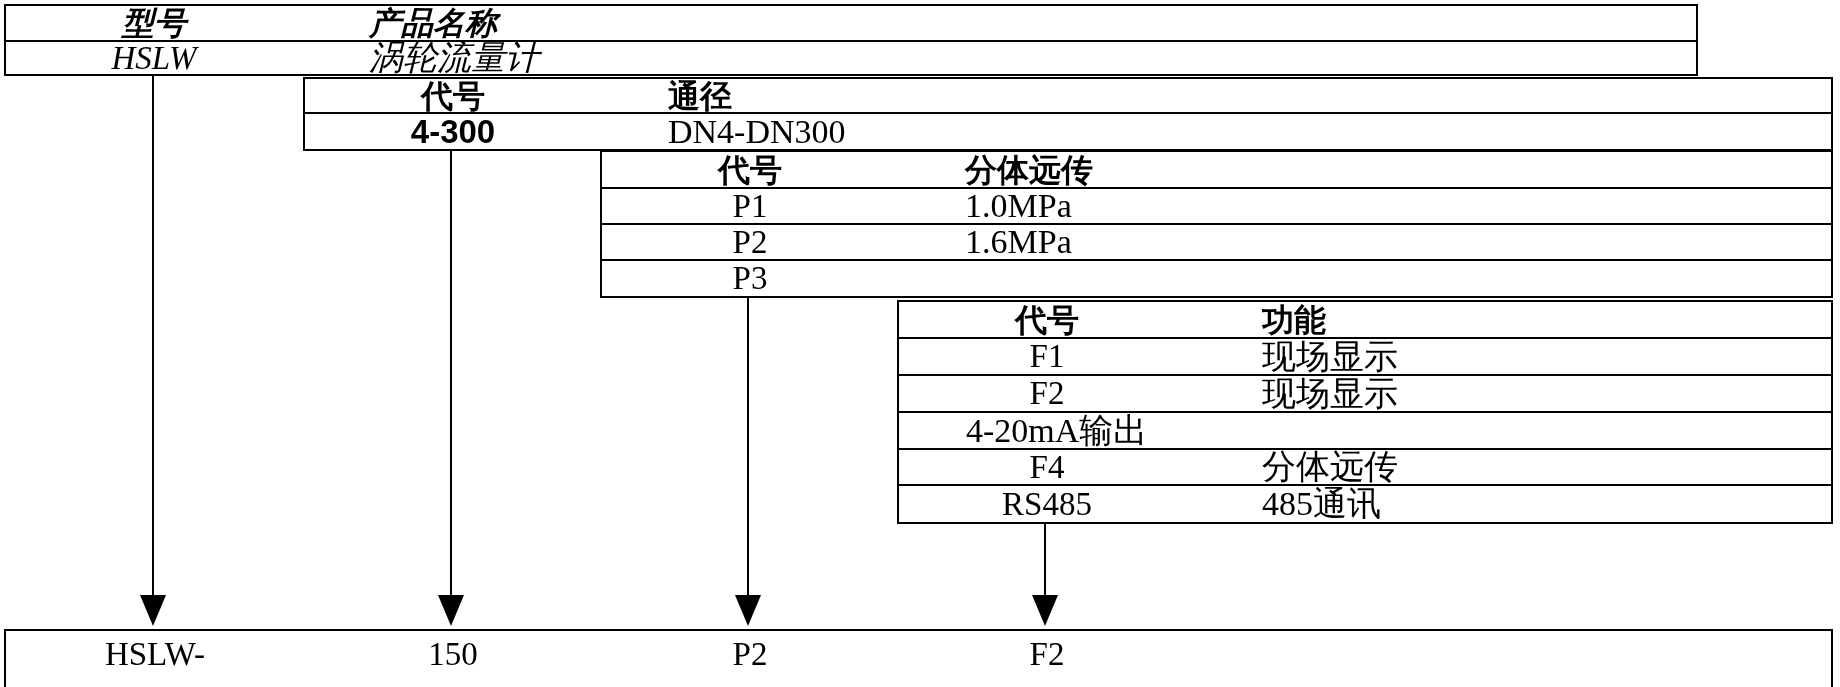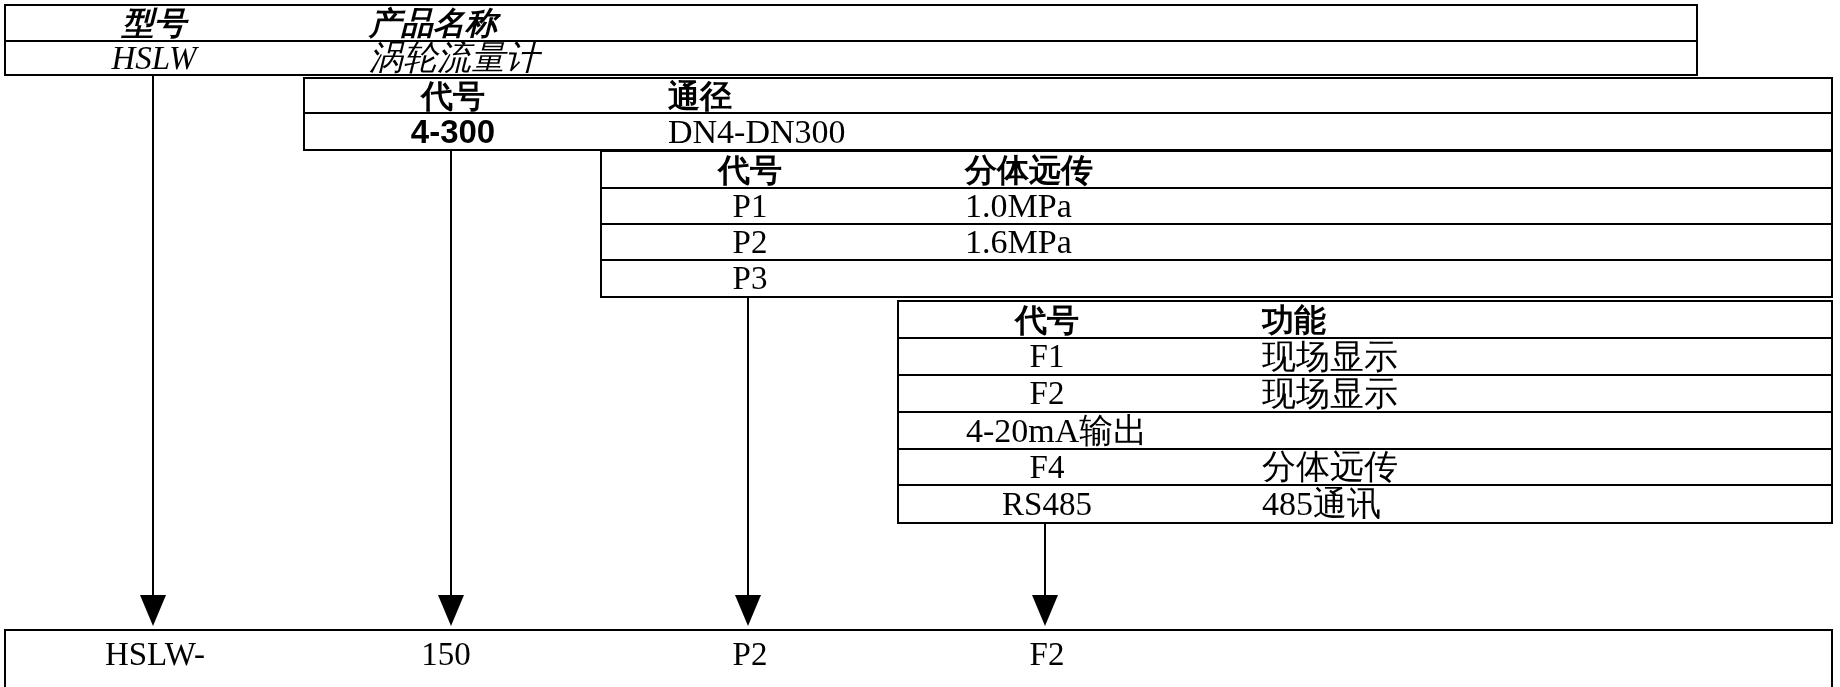--- a/index.html
+++ b/index.html
@@ -45,21 +45,21 @@
   #resultbox {
     position:absolute; left:4px; top:629px; width:1829px; height:66px;
     border:2px solid #000; box-sizing:border-box; background:#fff;
   }
   .rv {
     position:absolute; top:0; width:296px; height:46px;
     display:flex; align-items:center; justify-content:center;
     font-size:33px; line-height:1;
   }
   #rv0 { left:1px;   }
-  #rv1 { left:292px;text-align:right; }
+  #rv1 { left:299px;text-align:right; }
   #rv2 { left:596px; }
   #rv3 { left:893px; }
 </style>
 </head>
 <body>
 
 <div id="canvas">
 
   <div class="tbl" id="t1">
     <div class="row hdr h36">

